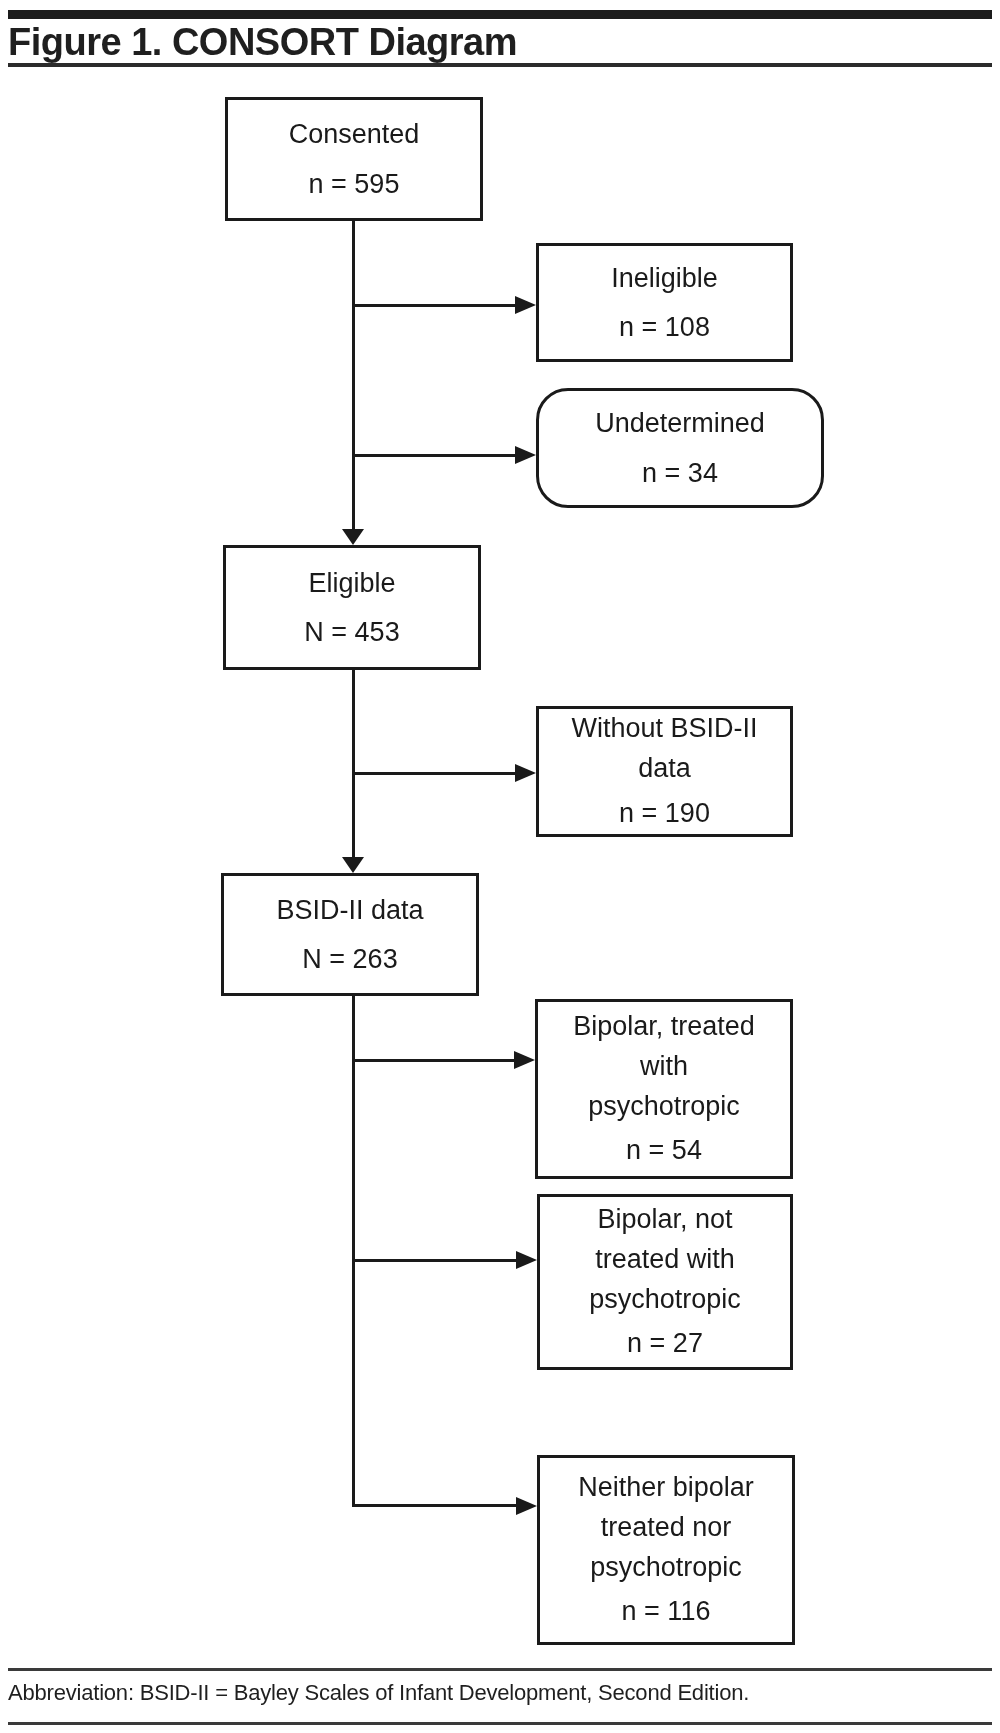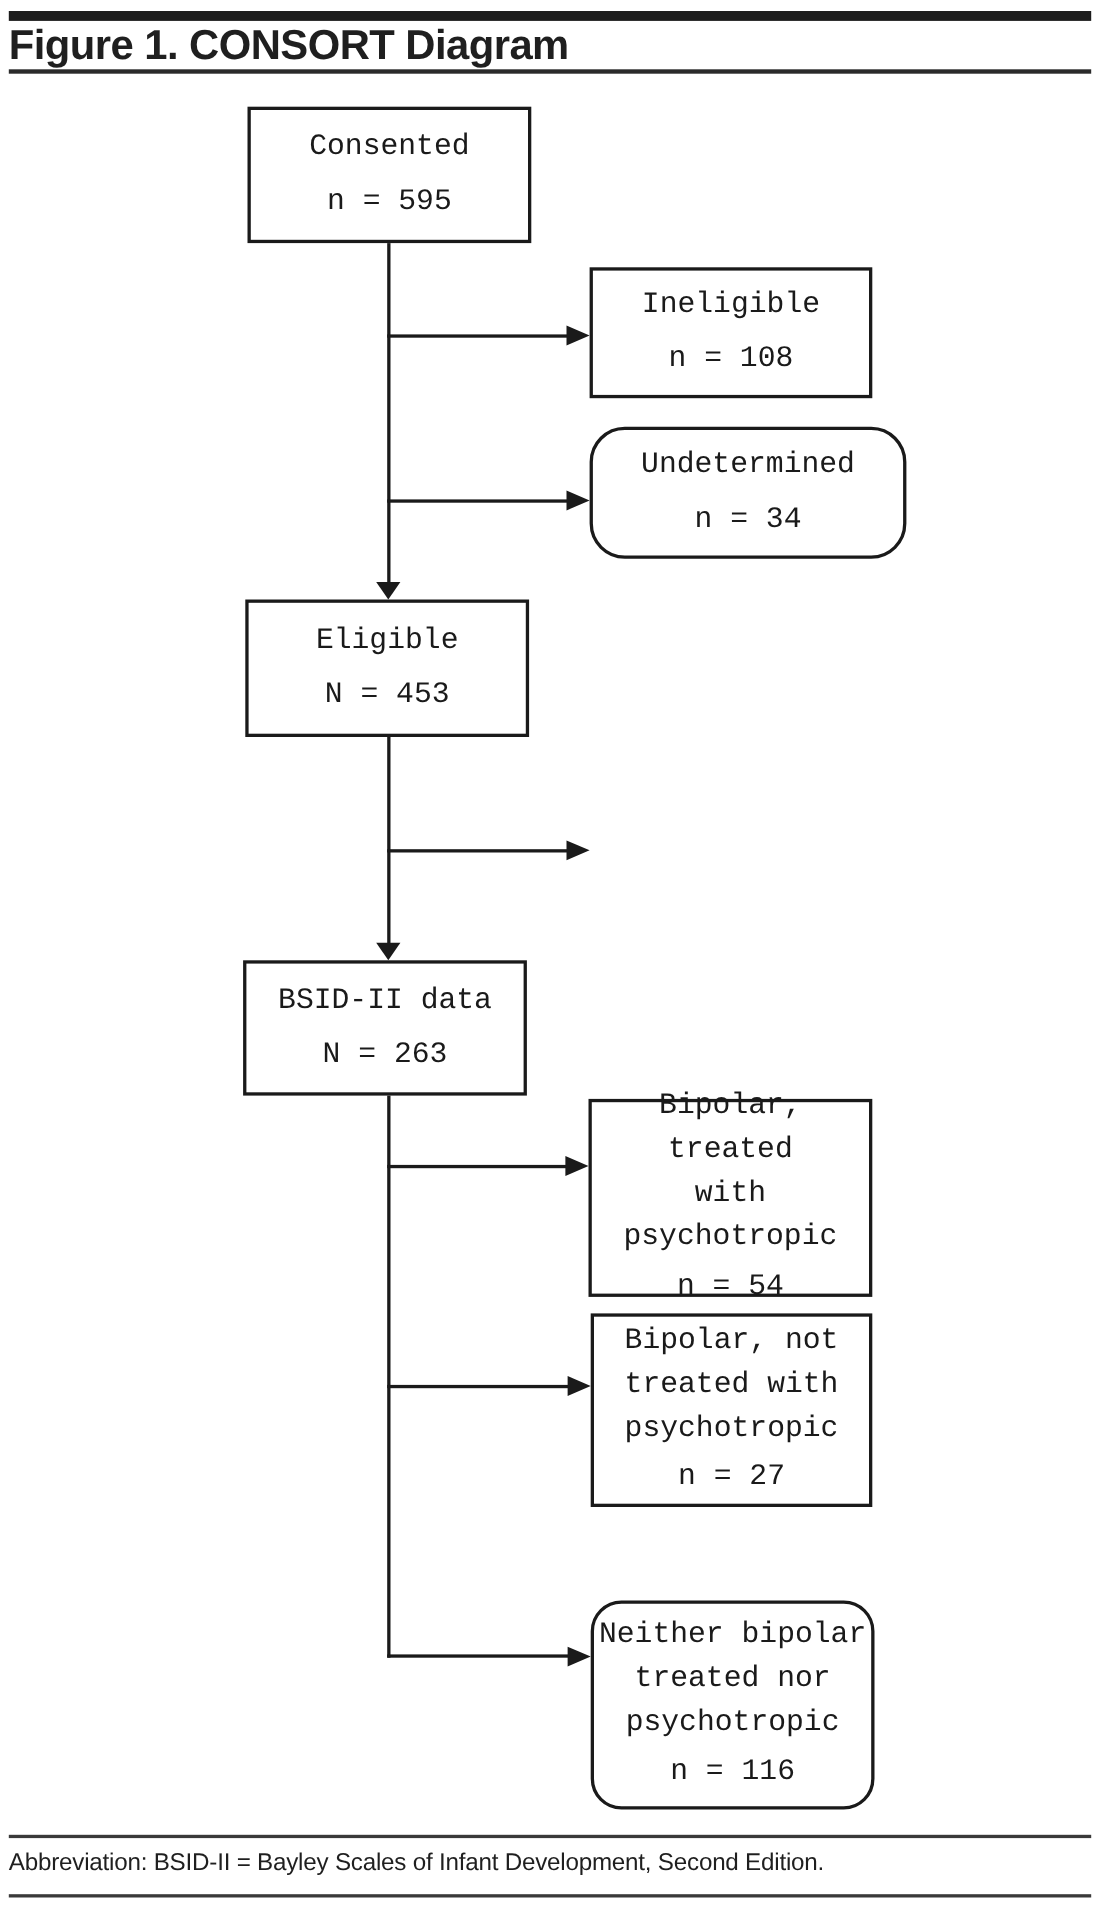--- a/index.html
+++ b/index.html
@@ -45,21 +45,20 @@
     background: #ffffff;
     display: flex;
     align-items: center;
     justify-content: center;
     text-align: center;
   }
   .box-text {
     font-size: 27px;
     line-height: 1.48;
     color: #1a1a1a;
-    font-family: Liberation Mono, monospace;
   }
   .box-text.loose { line-height: 1.64; }
   .box-text span { display: block; }
   .box-text .nline { margin-top: 5px; }
   .vline {
     position: absolute;
     width: 3px;
     background: #1a1a1a;
   }
   .hline {
@@ -127,20 +126,27 @@
     </div>
   </div>
 
   <div class="box" style="left:223px; top:545px; width:258px; height:125px;">
     <div class="box-text loose">
       <span>Eligible</span>
       <span class="nline">N = 453</span>
     </div>
   </div>
 
+  <div class="box" style="left:536px; top:706px; width:257px; height:131px;">
+    <div class="box-text">
+      <span>Without BSID-II</span>
+      <span>data</span>
+      <span class="nline">n = 190</span>
+    </div>
+  </div>
 
   <div class="box" style="left:221px; top:873px; width:258px; height:123px;">
     <div class="box-text loose">
       <span>BSID-II data</span>
       <span class="nline">N = 263</span>
     </div>
   </div>
 
   <div class="box" style="left:535px; top:988px; width:258px; height:180px;margin-top:11px;">
     <div class="box-text">
@@ -153,21 +159,21 @@
 
   <div class="box" style="left:537px; top:1194px; width:256px; height:176px;">
     <div class="box-text">
       <span>Bipolar, not</span>
       <span>treated with</span>
       <span>psychotropic</span>
       <span class="nline">n = 27</span>
     </div>
   </div>
 
-  <div class="box" style="left:537px; top:1455px; width:258px; height:190px;border-radius:28px;">
+  <div class="box" style="left:537px; top:1455px; width:258px; height:190px;">
     <div class="box-text">
       <span>Neither bipolar</span>
       <span>treated nor</span>
       <span>psychotropic</span>
       <span class="nline">n = 116</span>
     </div>
   </div>
 
   <div class="vline" style="left:352px; top:221px; height:310px;"></div>
   <div class="arrow-down" style="left:342px; top:529px;"></div>

